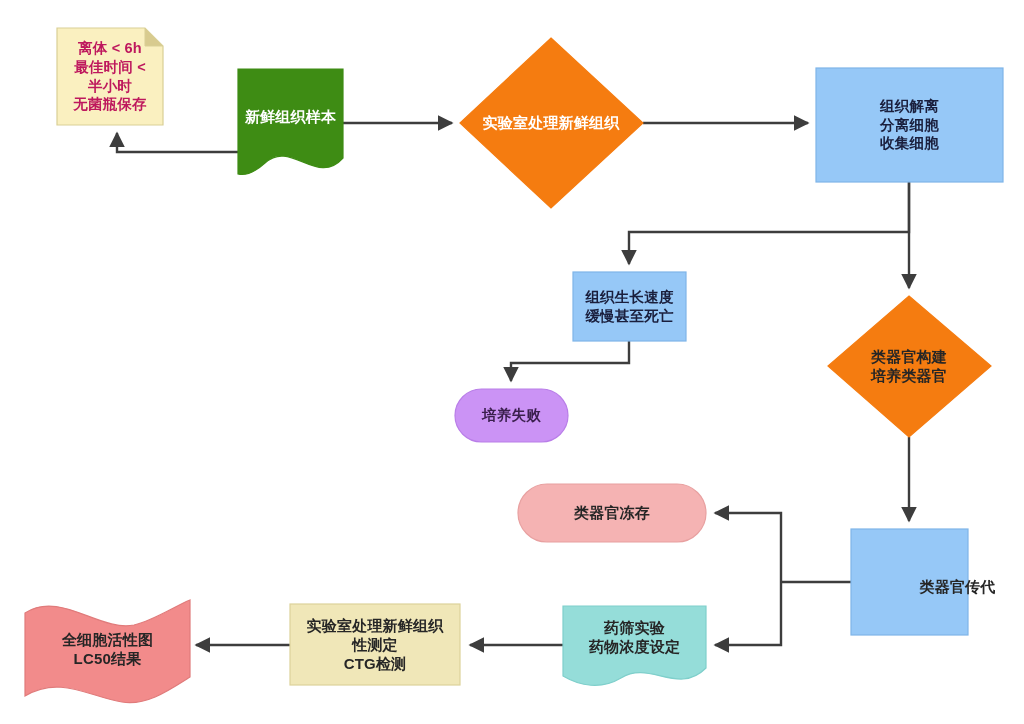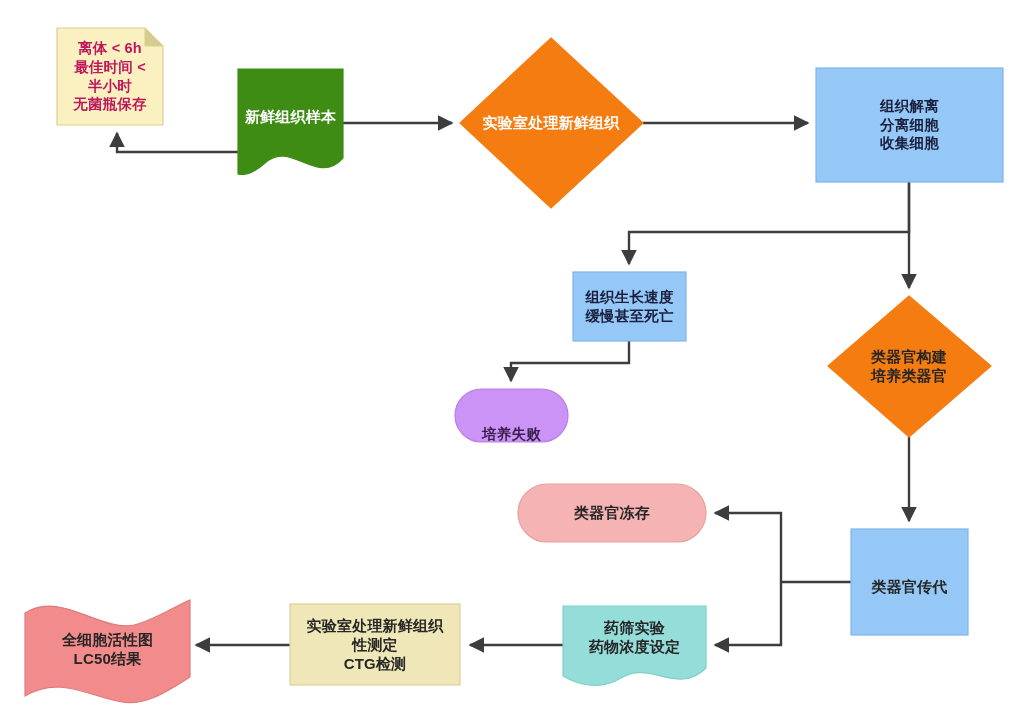--- a/index.html
+++ b/index.html
@@ -150,28 +150,28 @@
 
   <div class="node-label lbl-white" style="left:462px; top:100px; width:178px; height:46px;">实验室处理新鲜组织</div>
 
   <div class="node-label lbl-blue" style="left:816px; top:68px; width:187px; height:114px;">组织解离
 分离细胞
 收集细胞</div>
 
   <div class="node-label lbl-blue" style="left:573px; top:272px; width:113px; height:69px;">组织生长速度
 缓慢甚至死亡</div>
 
-  <div class="node-label lbl-purple" style="left:455px; top:408px; width:113px; height:53px;">培养失败</div>
+  <div class="node-label lbl-purple" style="left:455px; top:389px; width:113px; height:53px;">培养失败</div>
 
   <div class="node-label lbl-dark" style="left:518px; top:484px; width:188px; height:58px;">类器官冻存</div>
 
   <div class="node-label lbl-dark" style="left:835px; top:343px; width:148px; height:46px;">类器官构建
 培养类器官</div>
 
-  <div class="node-label lbl-dark" style="left:851px; top:529px; width:117px; height:116px;">类器官传代</div>
+  <div class="node-label lbl-dark" style="left:899px; top:529px; width:117px; height:116px;">类器官传代</div>
 
   <div class="node-label lbl-dark" style="left:563px; top:606px; width:143px; height:62px;">药筛实验
 药物浓度设定</div>
 
   <div class="node-label lbl-dark" style="left:290px; top:604px; width:170px; height:81px;">实验室处理新鲜组织
 性测定
 CTG检测</div>
 
   <div class="node-label lbl-dark" style="left:30px; top:618px; width:155px; height:62px;">全细胞活性图
 LC50结果</div>

